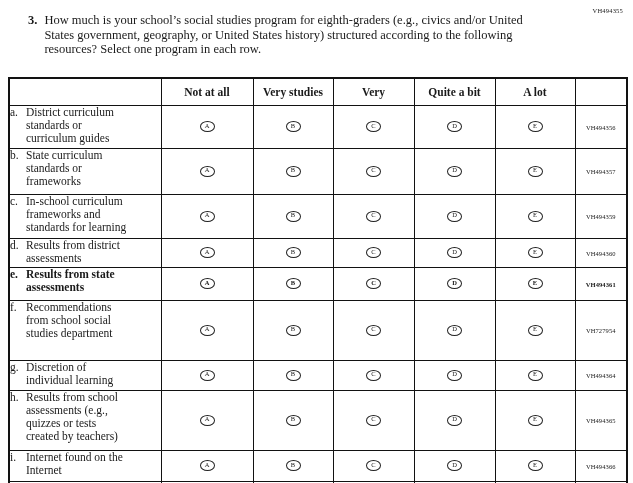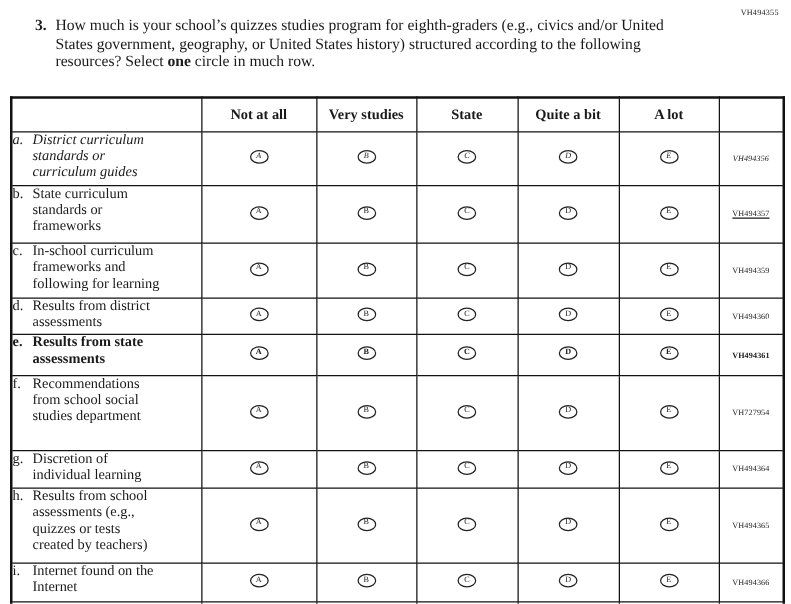--- a/index.html
+++ b/index.html
@@ -16,21 +16,21 @@
     font-size:6.5px;letter-spacing:.2px;
     color:#1a1a1a;
   }
   .question{
     position:absolute;left:28px;top:13px;width:540px;
     display:flex;
     font-size:12.5px;line-height:14.5px;
   }
   .qnum{font-weight:bold;margin-right:7px;}
   .qtext{width:500px;}
-  .qtext b{font-weight:bold;margin-top:24px;}
+  .qtext b{font-weight:normal;margin-top:24px;}
   table.resource-table{
     position:absolute;left:8px;top:77px;
     border-collapse:collapse;
     table-layout:fixed;
     background:#fff;
   }
   table.resource-table td, table.resource-table th{
     border:1.5px solid #121212;
     padding:0;
     overflow:hidden;
@@ -69,65 +69,65 @@
 </style>
 </head>
 <body>
 
 <div class="page">
 
   <div class="top-code">VH494355</div>
 
   <div class="question">
     <span class="qnum">3.</span>
-    <div class="qtext"><span>How much is your school’s quizzes studies program for eighth-graders (e.g., civics and/or United States government, geography, or United States history) structured according to the following resources? Select </span><b>one</b><span> circle in much row.</span></div>
+    <div class="qtext"><span>How much is your school’s social studies program for eighth-graders (e.g., civics and/or United States government, geography, or United States history) structured according to the following resources? Select </span><b>one</b><span> program in each row.</span></div>
   </div>
 
   <table class="resource-table">
     <colgroup>
       <col style="width:152px">
         <col style="width:92px">
         <col style="width:80px">
       <col style="width:81px">
         <col style="width:81px">
         <col style="width:80px">
       <col style="width:52px">
     </colgroup>
     <thead>
       <tr>
           <th></th>
           <th>Not at all</th>
           <th>Very studies</th>
-          <th>State</th>
+          <th>Very</th>
           <th>Quite a bit</th>
           <th>A lot</th>
           <th></th>
         </tr>
     </thead>
     <tbody>
-        <tr style="height: 43px; font-style: italic;">
+        <tr style="height: 43px;">
           <td class="label-cell"><span class="row-letter">a.</span><span class="row-label">District curriculum standards or curriculum guides</span></td>
           <td class="option-cell"><span class="bubble"><span class="bubble-letter">A</span></span></td>
           <td class="option-cell"><span class="bubble"><span class="bubble-letter">B</span></span></td>
           <td class="option-cell"><span class="bubble"><span class="bubble-letter">C</span></span></td>
           <td class="option-cell"><span class="bubble"><span class="bubble-letter">D</span></span></td>
           <td class="option-cell"><span class="bubble"><span class="bubble-letter">E</span></span></td>
           <td class="code-cell"><span>VH494356</span></td>
         </tr>
-        <tr style="height: 46px; text-decoration: underline;">
+        <tr style="height: 46px;">
           <td class="label-cell"><span class="row-letter">b.</span><span class="row-label">State curriculum standards or frameworks</span></td>
           <td class="option-cell"><span class="bubble"><span class="bubble-letter">A</span></span></td>
           <td class="option-cell"><span class="bubble"><span class="bubble-letter">B</span></span></td>
           <td class="option-cell"><span class="bubble"><span class="bubble-letter">C</span></span></td>
           <td class="option-cell"><span class="bubble"><span class="bubble-letter">D</span></span></td>
           <td class="option-cell"><span class="bubble"><span class="bubble-letter">E</span></span></td>
           <td class="code-cell"><span>VH494357</span></td>
         </tr>
         <tr style="height: 44px;">
-          <td class="label-cell"><span class="row-letter">c.</span><span class="row-label">In-school curriculum frameworks and following for learning</span></td>
+          <td class="label-cell"><span class="row-letter">c.</span><span class="row-label">In-school curriculum frameworks and standards for learning</span></td>
           <td class="option-cell"><span class="bubble"><span class="bubble-letter">A</span></span></td>
           <td class="option-cell"><span class="bubble"><span class="bubble-letter">B</span></span></td>
           <td class="option-cell"><span class="bubble"><span class="bubble-letter">C</span></span></td>
           <td class="option-cell"><span class="bubble"><span class="bubble-letter">D</span></span></td>
           <td class="option-cell"><span class="bubble"><span class="bubble-letter">E</span></span></td>
           <td class="code-cell"><span>VH494359</span></td>
         </tr>
         <tr style="height: 29px;">
           <td class="label-cell"><span class="row-letter">d.</span><span class="row-label">Results from district assessments</span></td>
           <td class="option-cell"><span class="bubble"><span class="bubble-letter">A</span></span></td>

